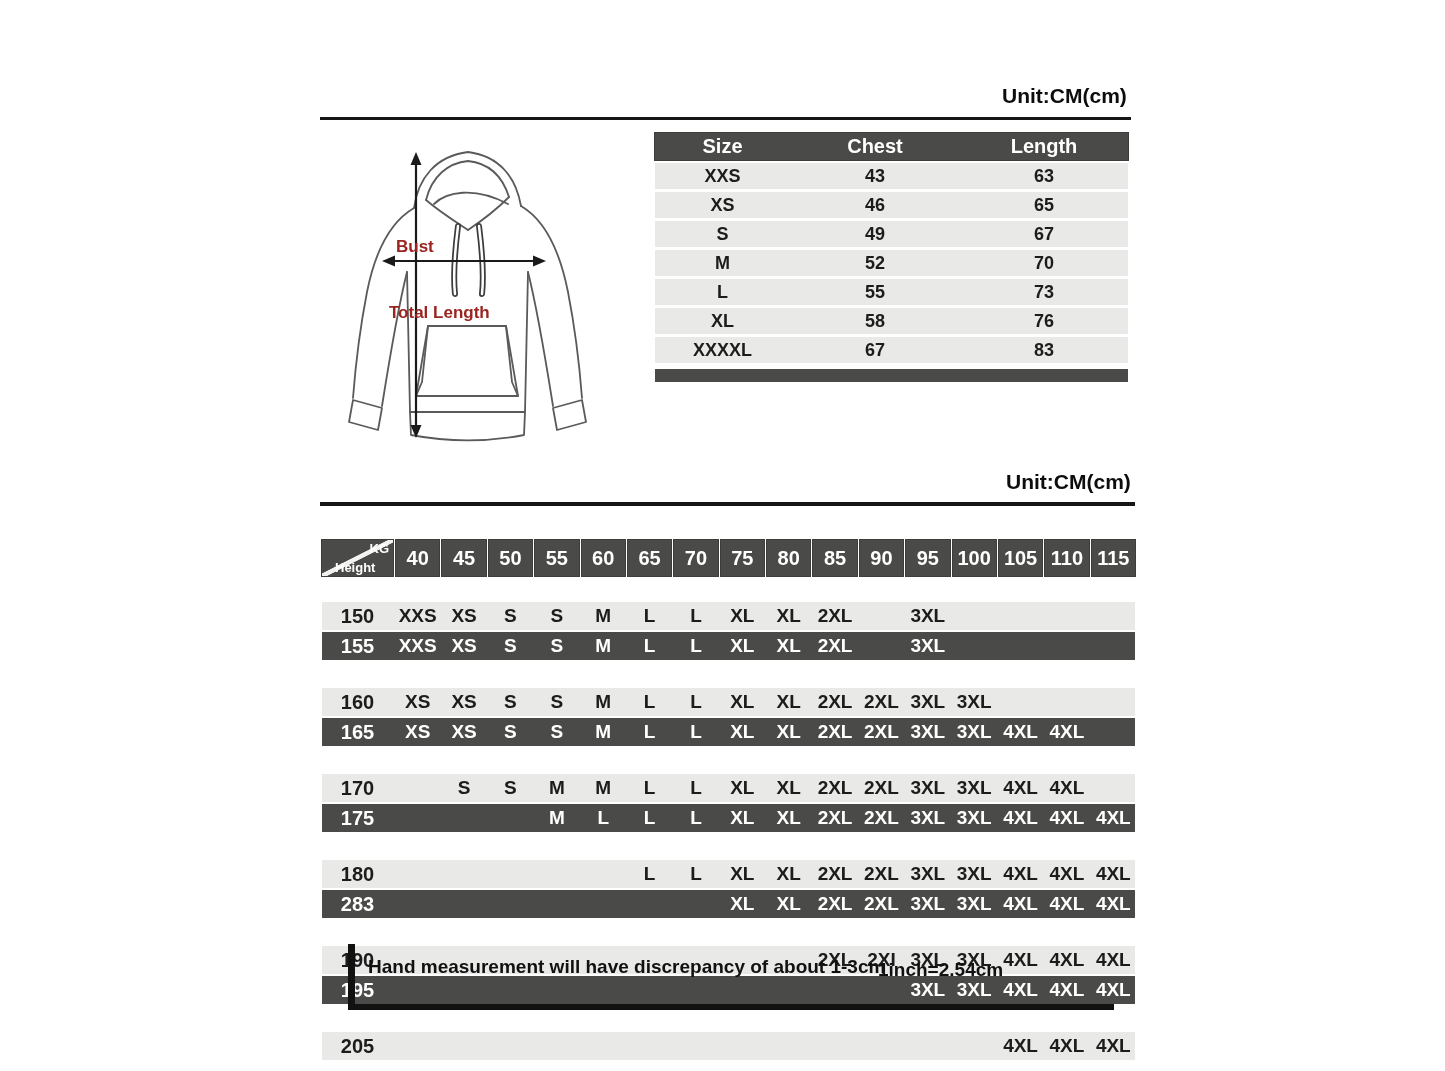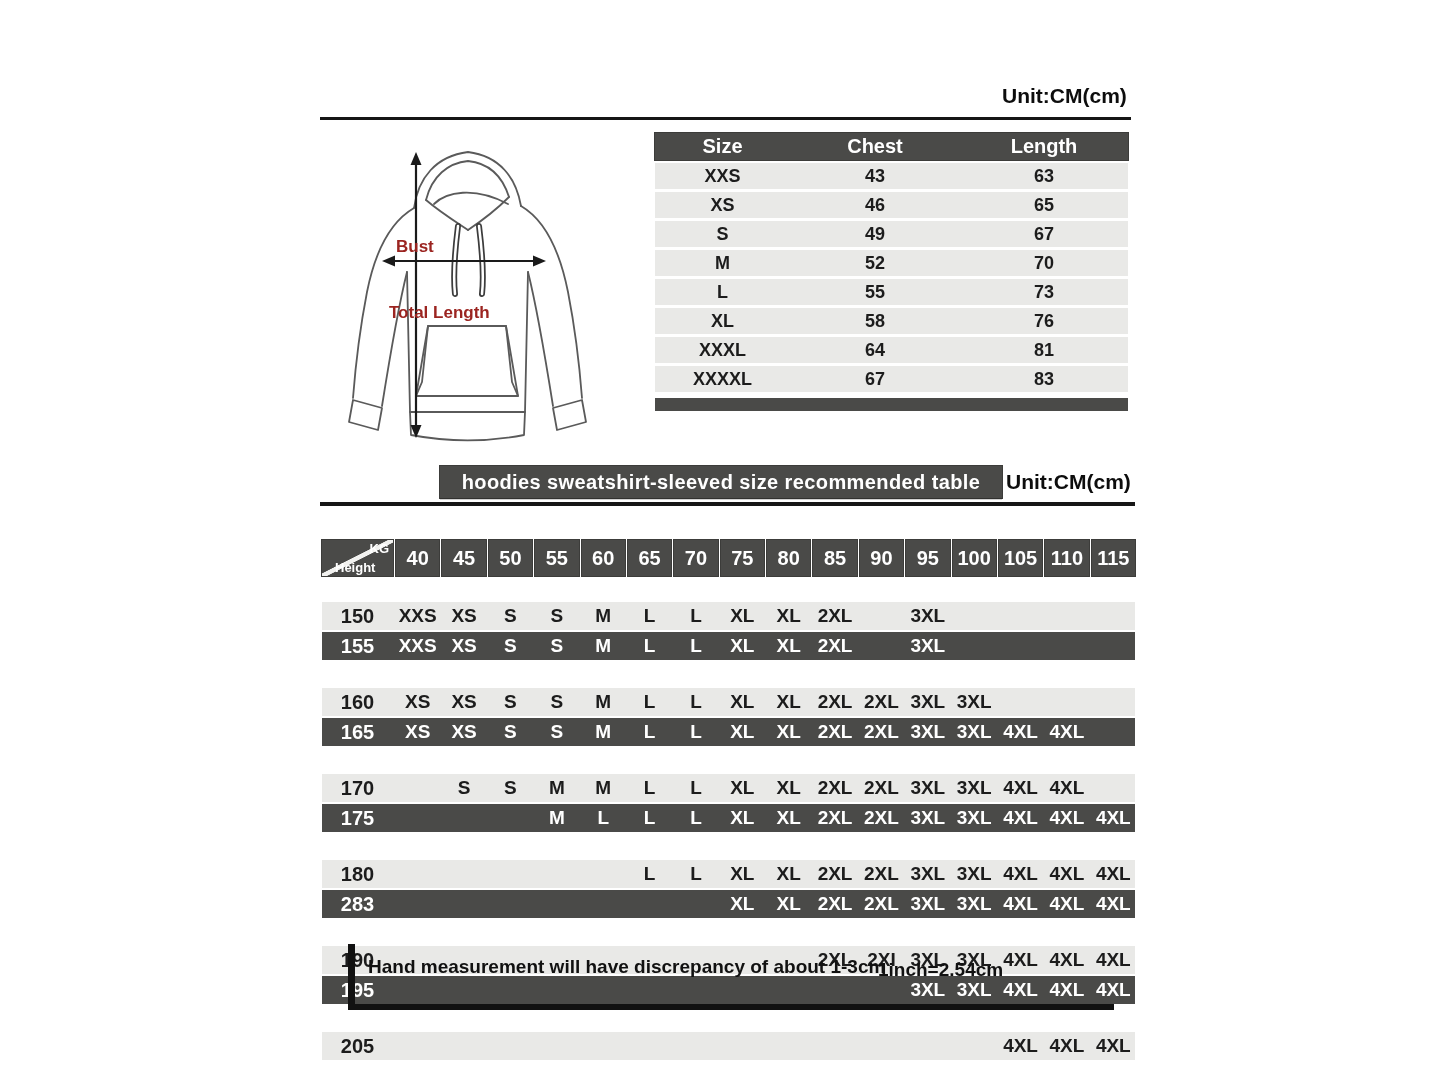--- a/index.html
+++ b/index.html
@@ -148,36 +148,28 @@
           <div class="st-cell c0">L</div>
           <div class="st-cell c1">55</div>
           <div class="st-cell c2">73</div>
         </div>
         <div class="st-row">
           <div class="st-cell c0">XL</div>
           <div class="st-cell c1">58</div>
           <div class="st-cell c2">76</div>
         </div>
         <div class="st-row">
-          <div class="st-cell c0">XXXL</div>
-          <div class="st-cell c1">64</div>
-          <div class="st-cell c2">81</div>
-        </div>
-        <div class="st-row">
           <div class="st-cell c0">XXXXL</div>
           <div class="st-cell c1">67</div>
           <div class="st-cell c2">83</div>
         </div>
       </div>
     <div id="size-table-endbar"></div>
   </div>
 
-  <div class="bar-title" id="title2">
-    <span>hoodies sweatshirt-sleeved size recommended table</span>
-  </div>
   <div class="unit" id="unit2">Unit:CM(cm)</div>
   <div class="rule" id="rule2"></div>
 
   <div id="matrix">
     <div class="mx-head">
       <div class="mx-corner">
         <span class="kg">KG</span>
         <span class="hh">Height</span>
       </div>
     <div class="wt-cell">40</div>

